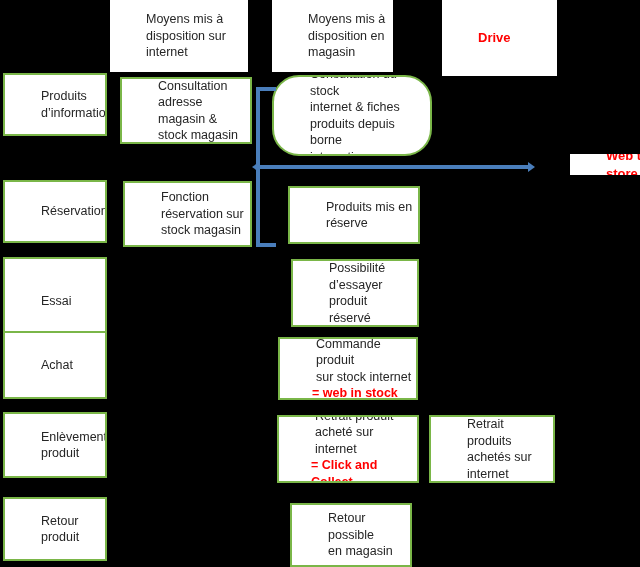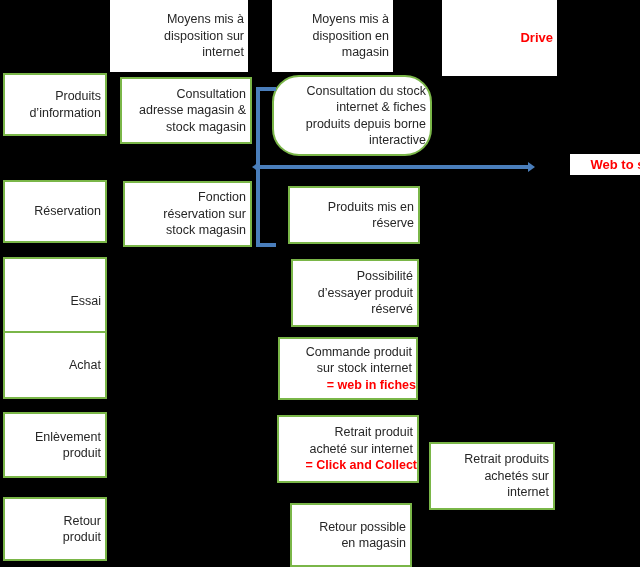--- a/index.html
+++ b/index.html
@@ -15,25 +15,26 @@
     overflow: hidden;
     font-family: "Liberation Sans", sans-serif;
   }
   .box {
     position: absolute;
     box-sizing: border-box;
     background: #FFFFFF;
     display: flex;
     align-items: center;
     justify-content: center;
-    text-align: right;
+    text-align: left;
     color: #262626;
     font-size: 12.5px;
     line-height: 1.32;
     overflow: hidden;
+    padding-left: 32px;
   }
   .box.green {
     border: 2px solid #7AB648;
   }
   .box.plain {
     border: 0;
   }
   .box .txt {
     display: block;
     width: 100%;
@@ -151,38 +152,38 @@
   <div class="box green" style="left:291px; top:259px; width:128px; height:68px;">
     <span class="txt">Possibilité
 d’essayer produit
 réservé</span>
   </div>
 
   <div class="box green" style="left:278px; top:337px; width:140px; height:63px;">
     <div style="width:100%;">
       <span class="txt">Commande produit
 sur stock internet</span>
-      <span class="sub">= web in fiches</span>
+      <span class="sub">= web in stock</span>
     </div>
   </div>
 
   <div class="box green" style="left:277px; top:415px; width:142px; height:68px;">
     <div style="width:100%;">
       <span class="txt">Retrait produit
 acheté sur internet</span>
       <span class="sub">= Click and Collect</span>
     </div>
   </div>
 
   <div class="box green" style="left:290px; top:503px; width:122px; height:64px;">
     <span class="txt">Retour possible
 en magasin</span>
   </div>
 
-  <div class="box green" style="left:429px; top:415px; width:126px; height:68px;margin-top:27px;">
+  <div class="box green" style="left:429px; top:415px; width:126px; height:68px;">
     <span class="txt">Retrait produits
 achetés sur
 internet</span>
   </div>
 
   <div class="box plain red-bold" style="left:554px; top:154px; width:103px; height:21px;margin-left:16px;">
     <span class="txt">Web to store</span>
   </div>
 
   <div class="conn" style="left:256px; top:87px; width:20px; height:4px;"></div>

